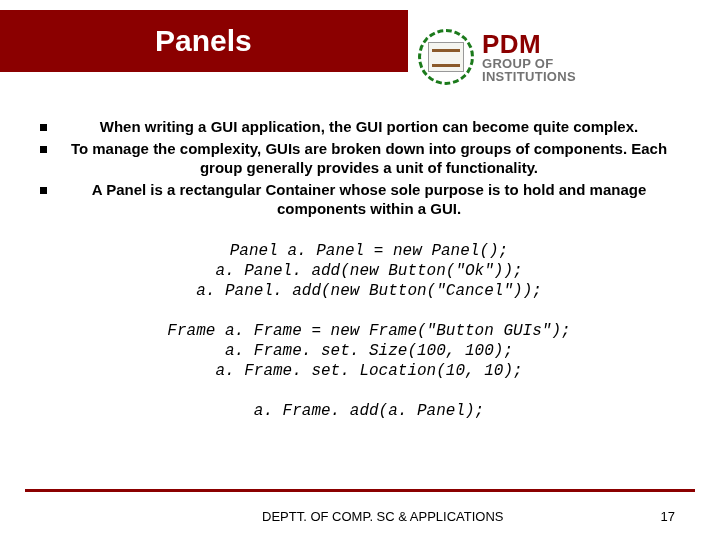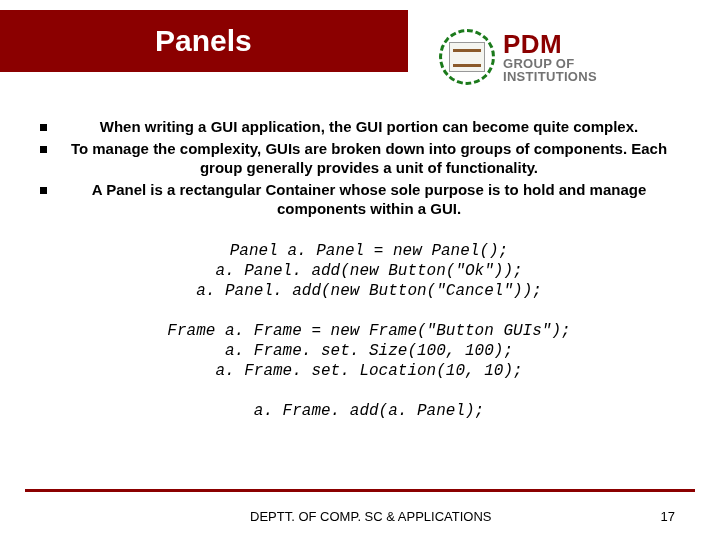--- a/index.html
+++ b/index.html
@@ -8,21 +8,20 @@
     height: 540px;
     background: white;
     font-family: Arial, sans-serif;
     position: relative;
     overflow: hidden;
   }
   .header {
     display: flex;
     align-items: flex-start;
     padding: 10px 0 0 0;
-    gap: 21px;
   }
   .title-bar {
     background: #8b0000;
     color: white;
     font-size: 30px;
     font-weight: bold;
     padding: 14px 20px 14px 0;
     width: 408px;
     text-indent: 155px;
   }
@@ -118,21 +117,21 @@
     position: absolute;
     left: 25px;
     right: 25px;
     bottom: 48px;
     height: 3px;
     background: #8b0000;
   }
   .footer {
     position: absolute;
     bottom: 16px;
-    left: 0;
+    left: 12px;
     right: 0;
     padding: 0 40px;
     display: flex;
     justify-content: space-between;
     align-items: flex-start;
     font-size: 13px;
     color: #000;
   }
   .footer-dept { margin-left: 210px; }
   .footer-page { margin-right: 5px; }

